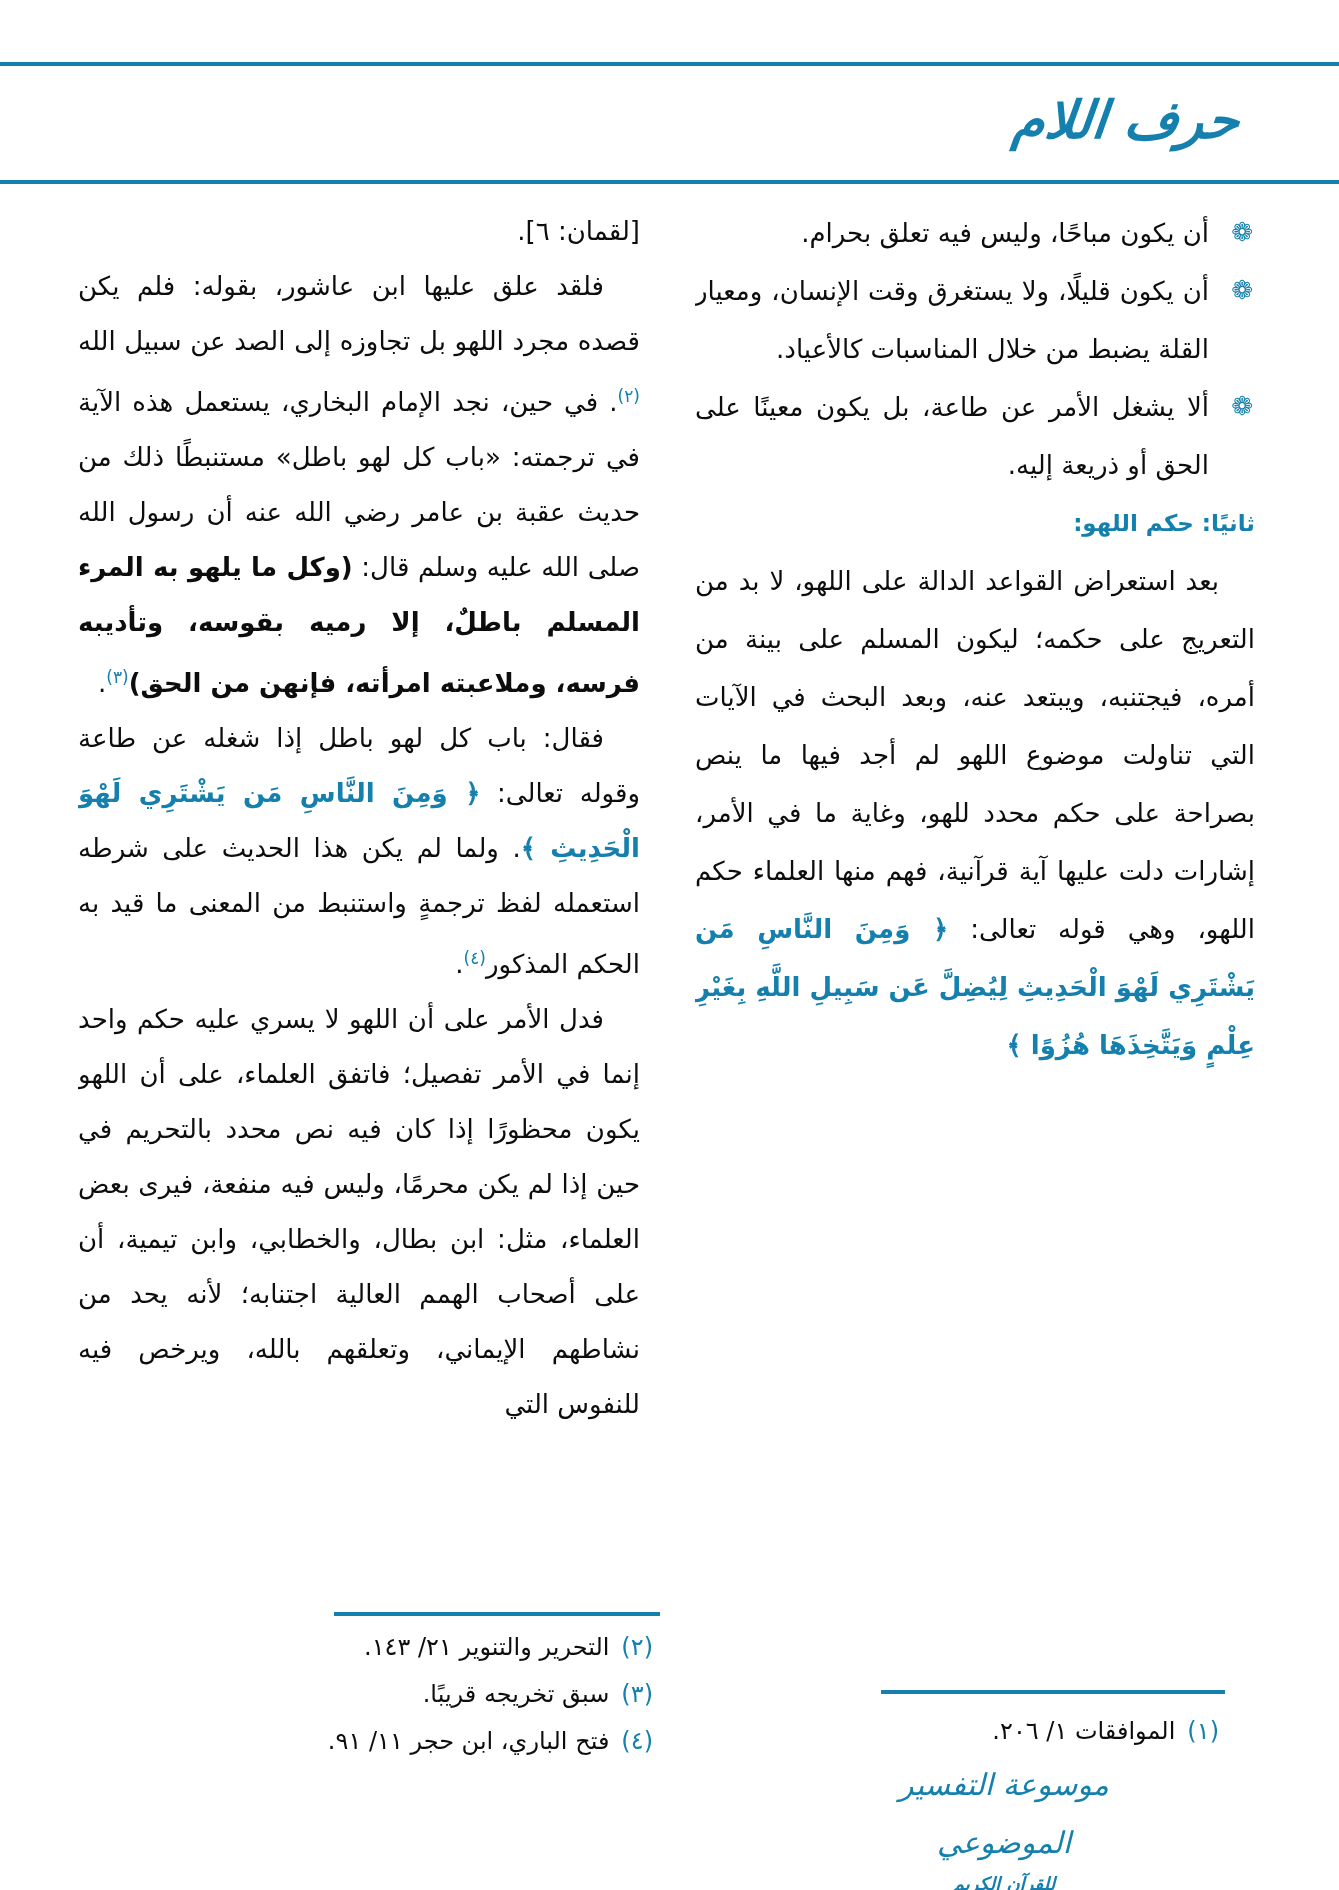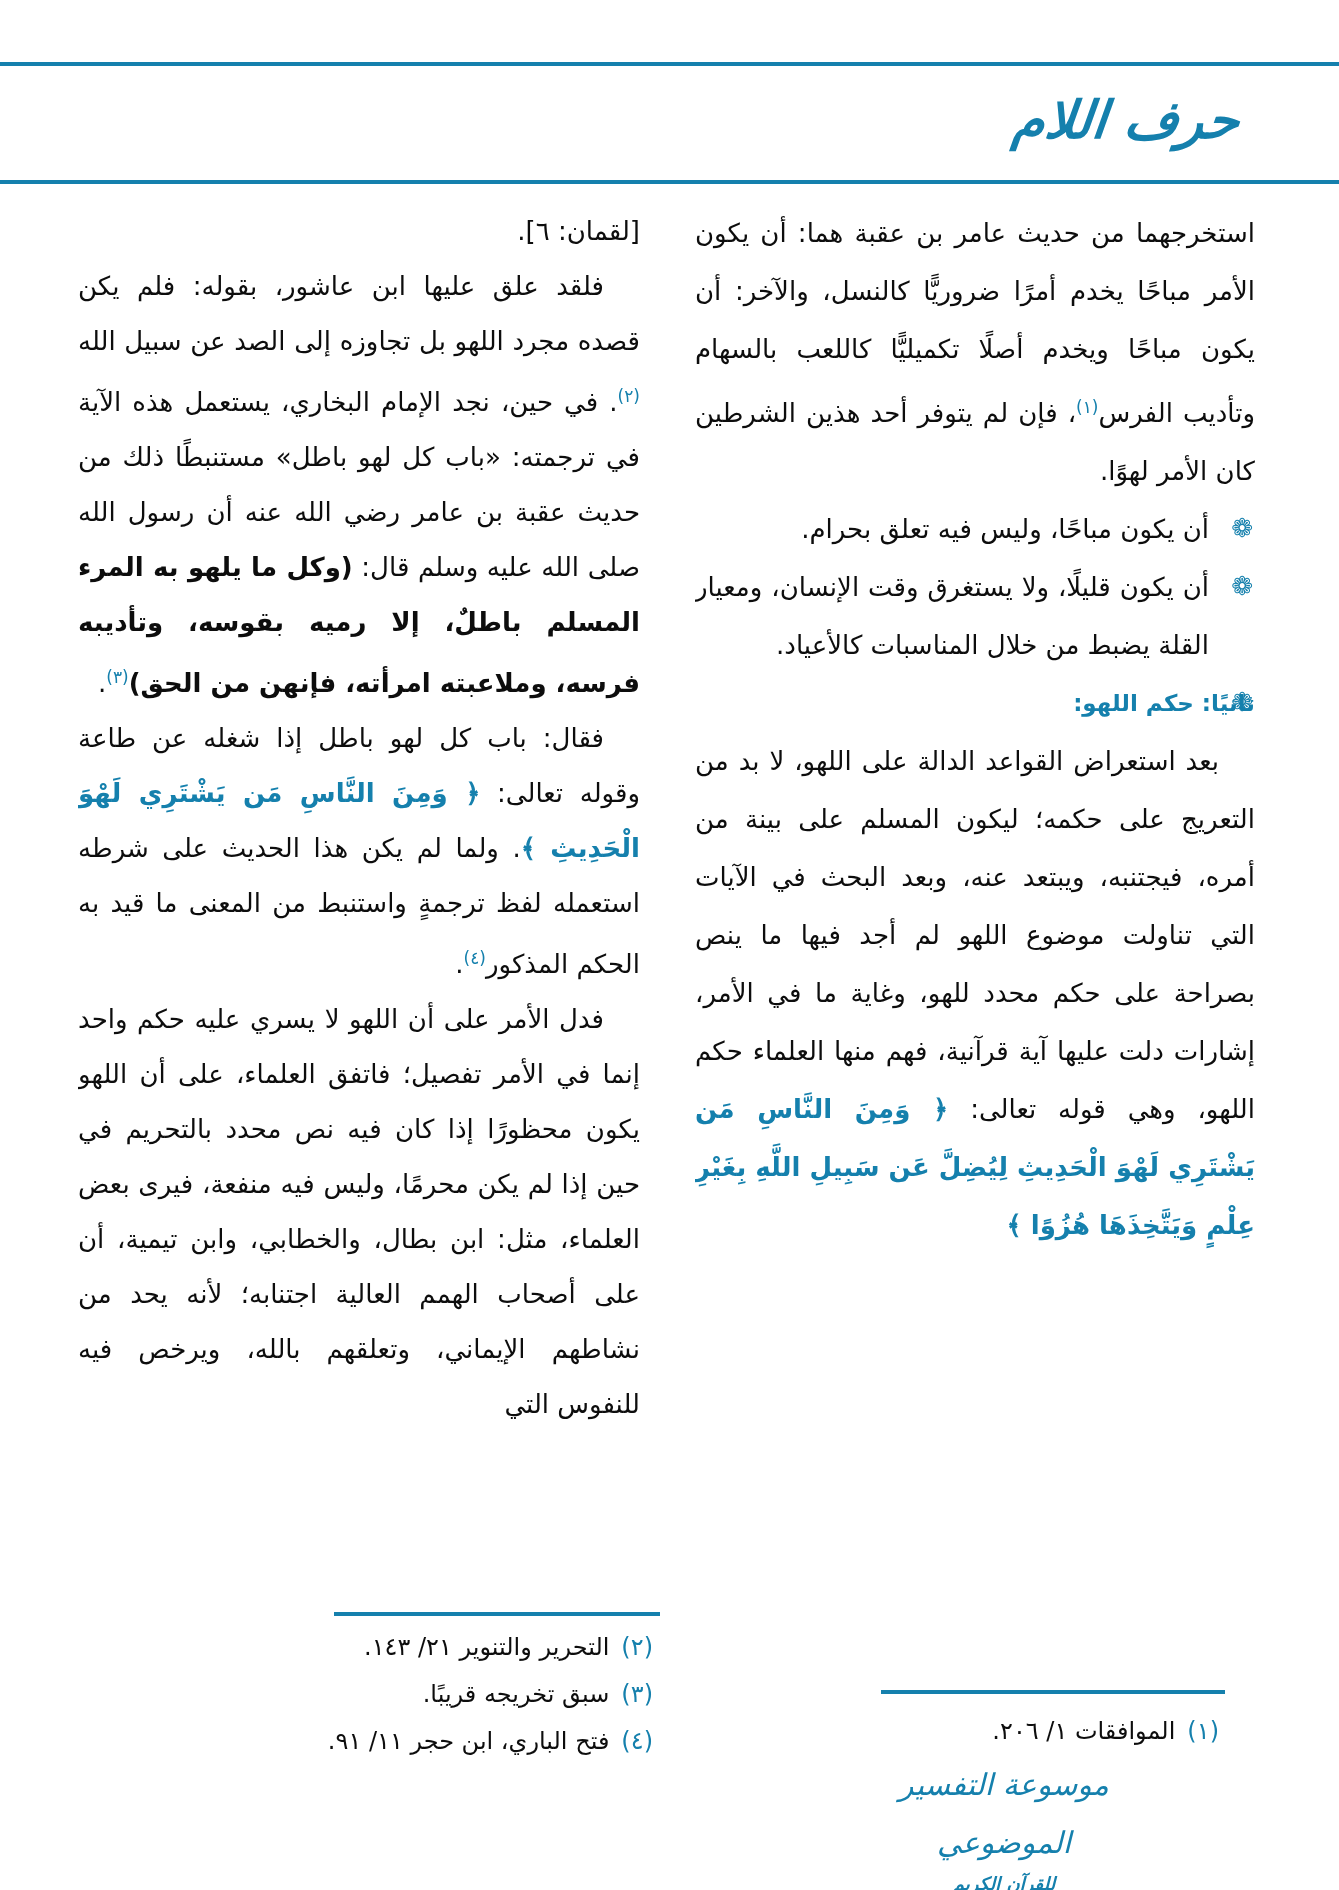--- a/index.html
+++ b/index.html
@@ -73,32 +73,32 @@
 </head>
 <body>
 
 <div class="page">
 
   <div class="rule rule-top"></div>
   <div class="header-callig">حرف اللام</div>
   <div class="rule rule-under"></div>
 
   <div class="col col-right">
-    <p><span>استخرجهما من حديث عامر بن عقبة هما: أن يكون الأمر مباحًا يخدم أمرًا ضروريًّا كالنسل، والآخر: أن يكون مباحًا ويخدم أصلًا تكميليًّا كاللعب بالسهام وتأديب الفرس</span><span class="fn-marker">(١)</span><span>، فإن لم يتوفر أحد هذين الشرطين كان الأمر لهوًا.</span></p>
 
     <div class="bullet">
       <span class="bullet-glyph">❁</span>
       <span>أن يكون مباحًا، وليس فيه تعلق بحرام.</span>
     </div>
     <div class="bullet">
       <span class="bullet-glyph">❁</span>
       <span>أن يكون قليلًا، ولا يستغرق وقت الإنسان، ومعيار القلة يضبط من خلال المناسبات كالأعياد.</span>
     </div>
     <div class="bullet">
       <span class="bullet-glyph">❁</span>
+      <span>ألا يشغل الأمر عن طاعة، بل يكون معينًا على الحق أو ذريعة إليه.</span>
     </div>
 
     <p class="sec-heading">ثانيًا: حكم اللهو:</p>
 
     <p class="indent"><span>بعد استعراض القواعد الدالة على اللهو، لا بد من التعريج على حكمه؛ ليكون المسلم على بينة من أمره، فيجتنبه، ويبتعد عنه، وبعد البحث في الآيات التي تناولت موضوع اللهو لم أجد فيها ما ينص بصراحة على حكم محدد للهو، وغاية ما في الأمر، إشارات دلت عليها آية قرآنية، فهم منها العلماء حكم اللهو، وهي قوله تعالى: </span><span class="verse">﴿ وَمِنَ النَّاسِ مَن يَشْتَرِي لَهْوَ الْحَدِيثِ لِيُضِلَّ عَن سَبِيلِ اللَّهِ بِغَيْرِ عِلْمٍ وَيَتَّخِذَهَا هُزُوًا ﴾</span></p>
   </div>
 
   <div class="col col-left">
     <p class="verse-ref">[لقمان: ٦].</p>
     <p class="indent"><span>فلقد علق عليها ابن عاشور، بقوله: فلم يكن قصده مجرد اللهو بل تجاوزه إلى الصد عن سبيل الله </span><span class="fn-marker">(٢)</span><span>. في حين، نجد الإمام البخاري، يستعمل هذه الآية في ترجمته: «باب كل لهو باطل» مستنبطًا ذلك من حديث عقبة بن عامر رضي الله عنه أن رسول الله صلى الله عليه وسلم قال: </span><span class="hadith">(وكل ما يلهو به المرء المسلم باطلٌ، إلا رميه بقوسه، وتأديبه فرسه، وملاعبته امرأته، فإنهن من الحق)</span><span class="fn-marker">(٣)</span><span>.</span></p>

